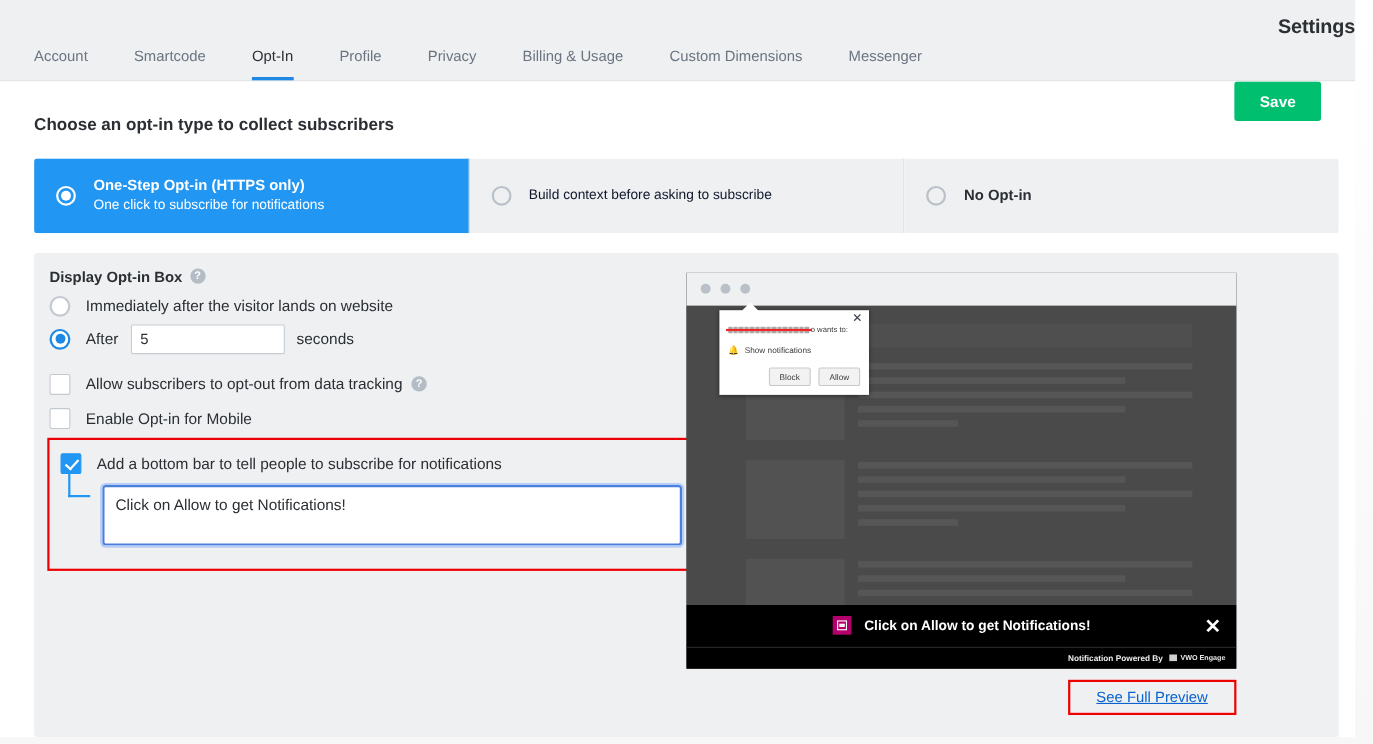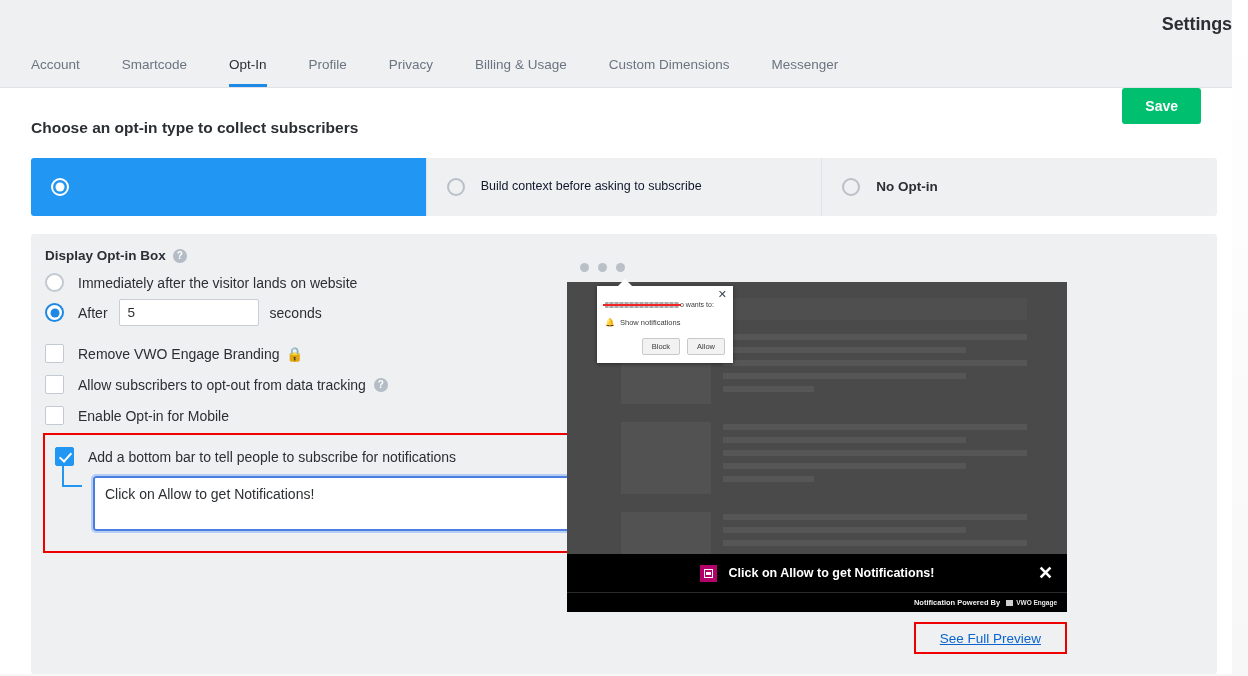--- a/index.html
+++ b/index.html
@@ -31,21 +31,20 @@
     font-weight: bold;
     color: #2b2f33;
     padding-left: 31px;
     letter-spacing: -0.1px;
     text-align: right;
   }
   .tabbar {
     display: flex;
     align-items: flex-end;
     padding-left: 31px;
-    margin-top: 14px;
   }
   .tab {
     font-size: 13.5px;
     color: #6b7480;
     padding: 8px 0 12px 0;
     margin-right: 42px;
     cursor: pointer;
     border-bottom: 3px solid transparent;
     white-space: nowrap;
   }
@@ -141,21 +140,21 @@
 
   
   .settings-panel {
     display: flex;
     width: 1186px;
     background: #eef0f2;
     border-radius: 3px;
     padding: 14px 0 20px 0;
     min-height: 405px;
   }
-  .settings-left { width: 536px; padding: 0 0 0 14px; }
+  .settings-left { width: 593px; padding: 0 0 0 14px; }
   .settings-right { flex: 1; padding: 0 16px 0 0; position: relative; }
 
   .field-label {
     font-size: 13.5px;
     font-weight: bold;
     color: #2b2f33;
     display: flex;
     align-items: center;
     gap: 7px;
     margin-bottom: 10px;
@@ -523,20 +522,24 @@
     <div class="section-title-row">
       <div class="section-title">Choose an opt-in type to collect subscribers</div>
       <div class="action-buttons">
         <div class="btn btn-save">Save</div>
       </div>
     </div>
 
     <div class="optin-types">
       <div class="optin-type selected">
         <div class="radio"></div>
+        <div>
+          <div class="optin-label-main">One-Step Opt-in (HTTPS only)</div>
+          <div class="optin-label-sub">One click to subscribe for notifications</div>
+        </div>
       </div>
       <div class="optin-type">
         <div class="radio"></div>
         <div>
           <div class="optin-label-sub">Build context before asking to subscribe</div>
         </div>
       </div>
       <div class="optin-type">
         <div class="radio"></div>
         <div>
@@ -559,25 +562,20 @@
           <span>Immediately after the visitor lands on website</span>
         </div>
 
         <div class="radio-row" style="margin-bottom:18px;">
           <span class="radio-plain on"></span>
           <span>After</span>
           <input class="seconds-input" type="text" value="5" style="">
           <span>seconds</span>
         </div>
 
-        <div class="check-row">
-          <span class="checkbox"></span>
-          <span>Remove VWO Engage Branding</span>
-          <span class="lock-icon">🔒</span>
-        </div>
 
         <div class="check-row">
           <span class="checkbox"></span>
           <span>Allow subscribers to opt-out from data tracking</span>
           <span class="help-icon" style="margin-left:8px;">?</span>
         </div>
 
         <div class="check-row" style="margin-bottom:4px;">
           <span class="checkbox"></span>
           <span>Enable Opt-in for Mobile</span>

